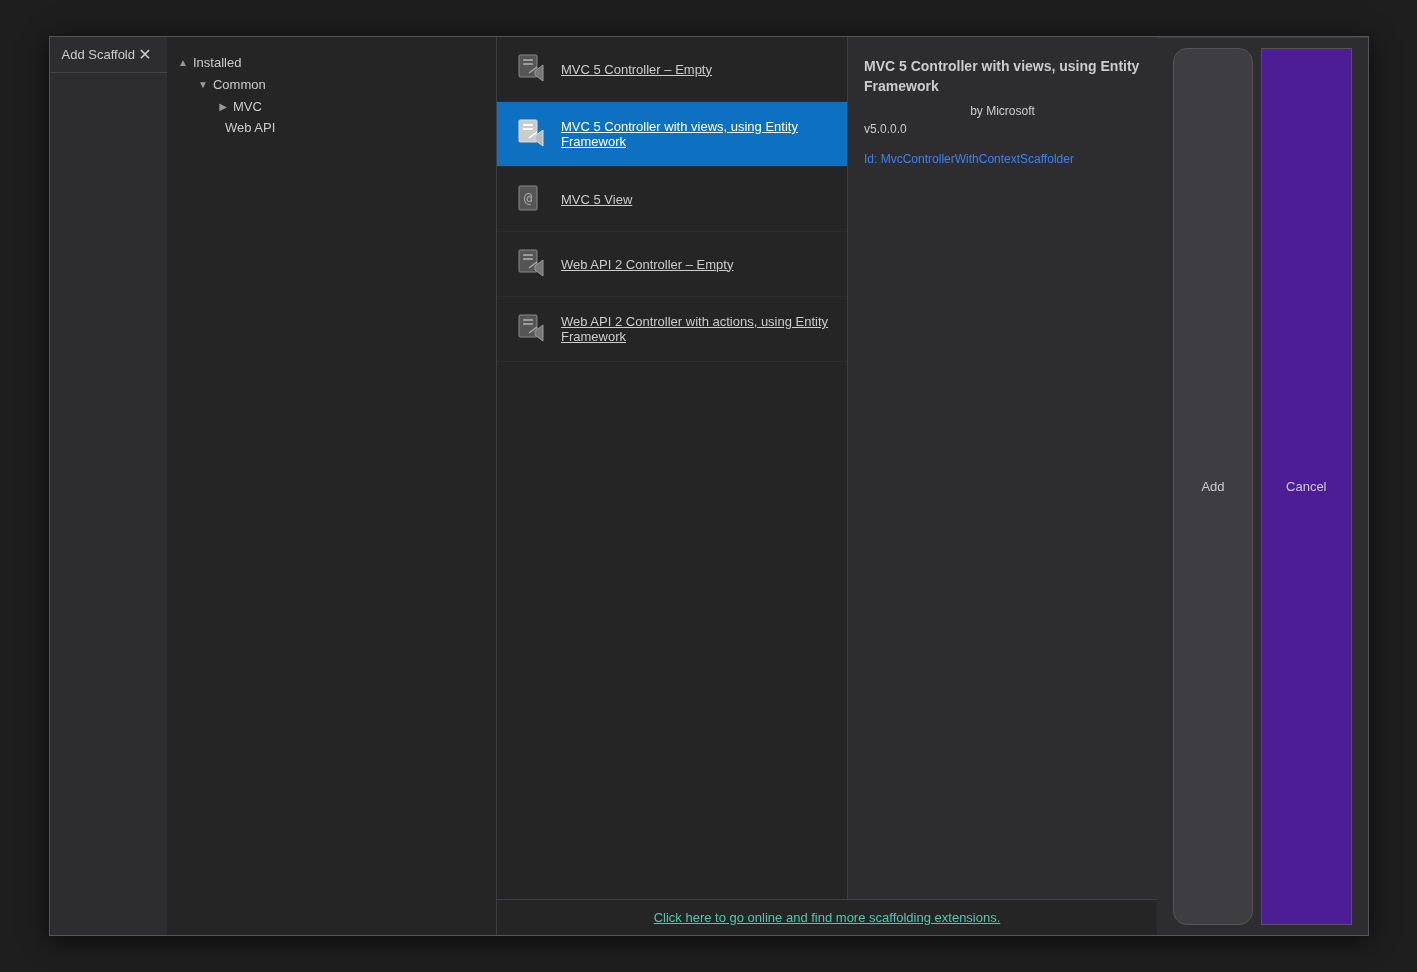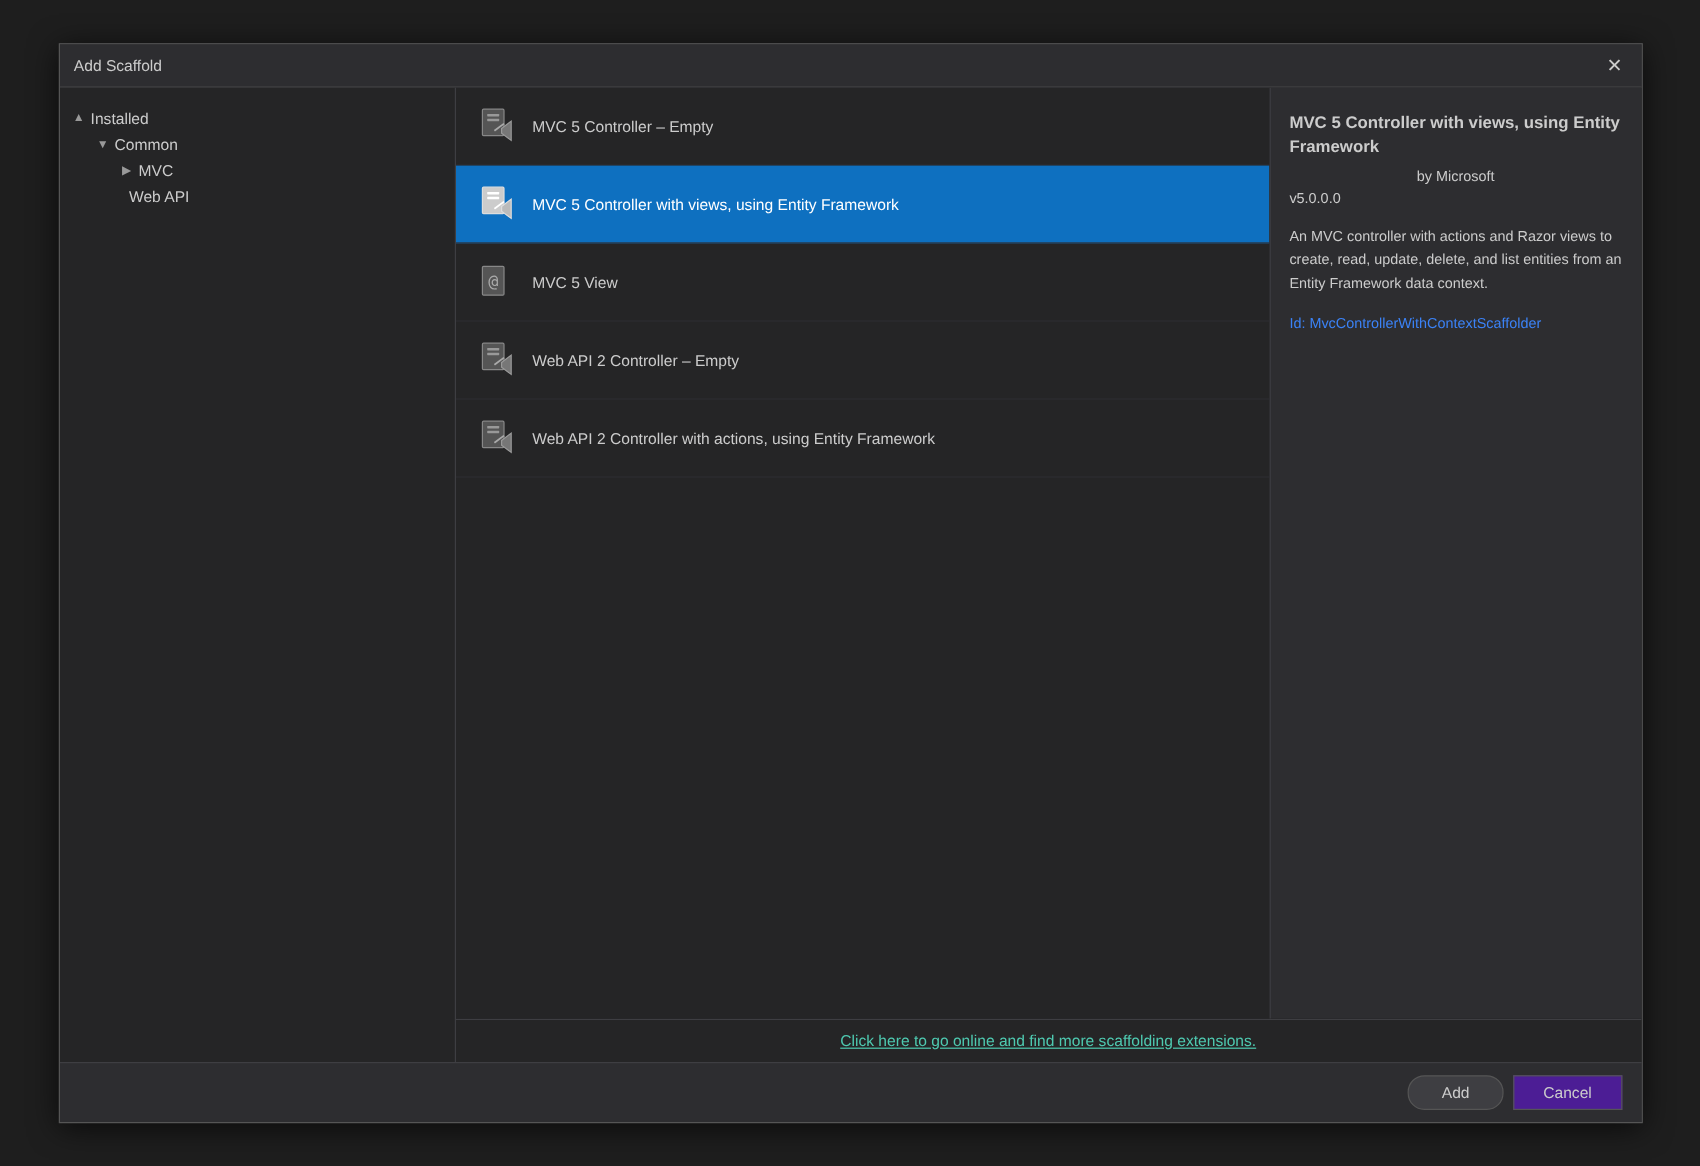--- a/index.html
+++ b/index.html
@@ -14,21 +14,20 @@
       width: 1417px;
       height: 972px;
       overflow: hidden;
     }
     .dialog {
       background: #2d2d30;
       border: 1px solid #555;
       width: 1320px;
       height: 900px;
       display: flex;
-      flex-direction: column;
       box-shadow: 0 4px 24px rgba(0,0,0,0.7);
     }
     .dialog-title-bar {
       background: #2d2d30;
       border-bottom: 1px solid #444;
       display: flex;
       align-items: center;
       justify-content: space-between;
       padding: 8px 12px;
       height: 36px;
@@ -130,20 +129,21 @@
       align-items: center;
       justify-content: center;
     }
     .scaffold-icon svg {
       width: 32px;
       height: 32px;
     }
     .scaffold-item-label {
       color: #cccccc;
       font-size: 13px;
+      text-decoration: underline;
     }
     .detail-panel {
       width: 310px;
       background: #2d2d30;
       border-left: 1px solid #3e3e42;
       padding: 20px 16px;
       flex-shrink: 0;
       overflow-y: auto;
     }
     .detail-title {
@@ -315,21 +315,20 @@
             </div>
             <span class="scaffold-item-label">Web API 2 Controller with actions, using Entity Framework</span>
           </div>
 
         </div>
 
         <div class="detail-panel">
           <div class="detail-title">MVC 5 Controller with views, using Entity Framework</div>
           <div class="detail-author">by Microsoft</div>
           <div class="detail-version">v5.0.0.0</div>
-          <div class="detail-description">An MVC controller with actions and Razor views to create, read, update, delete, and list entities from an Entity Framework data context.</div>
           <div class="detail-id">Id: MvcControllerWithContextScaffolder</div>
         </div>
       </div>
 
       <div class="bottom-area">
         <a class="online-link">Click here to go online and find more scaffolding extensions.</a>
       </div>
     </div>
   </div>
 

